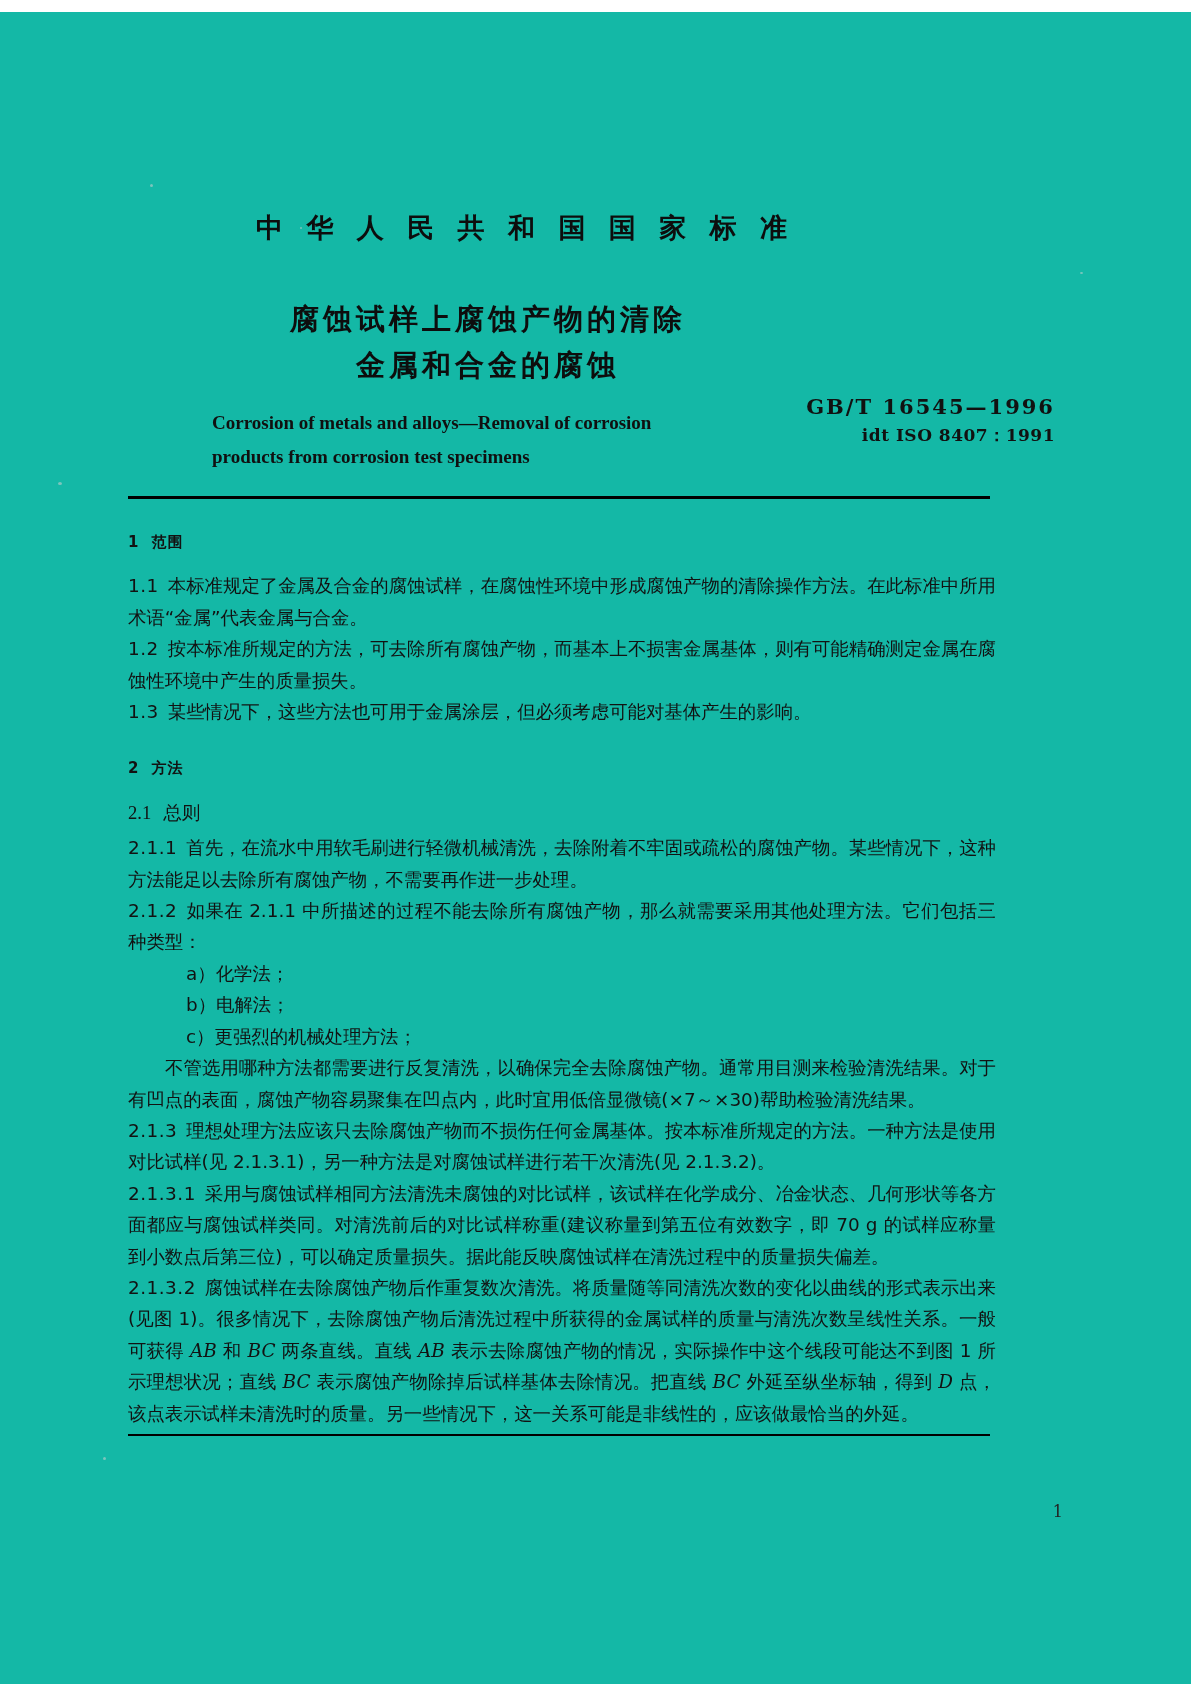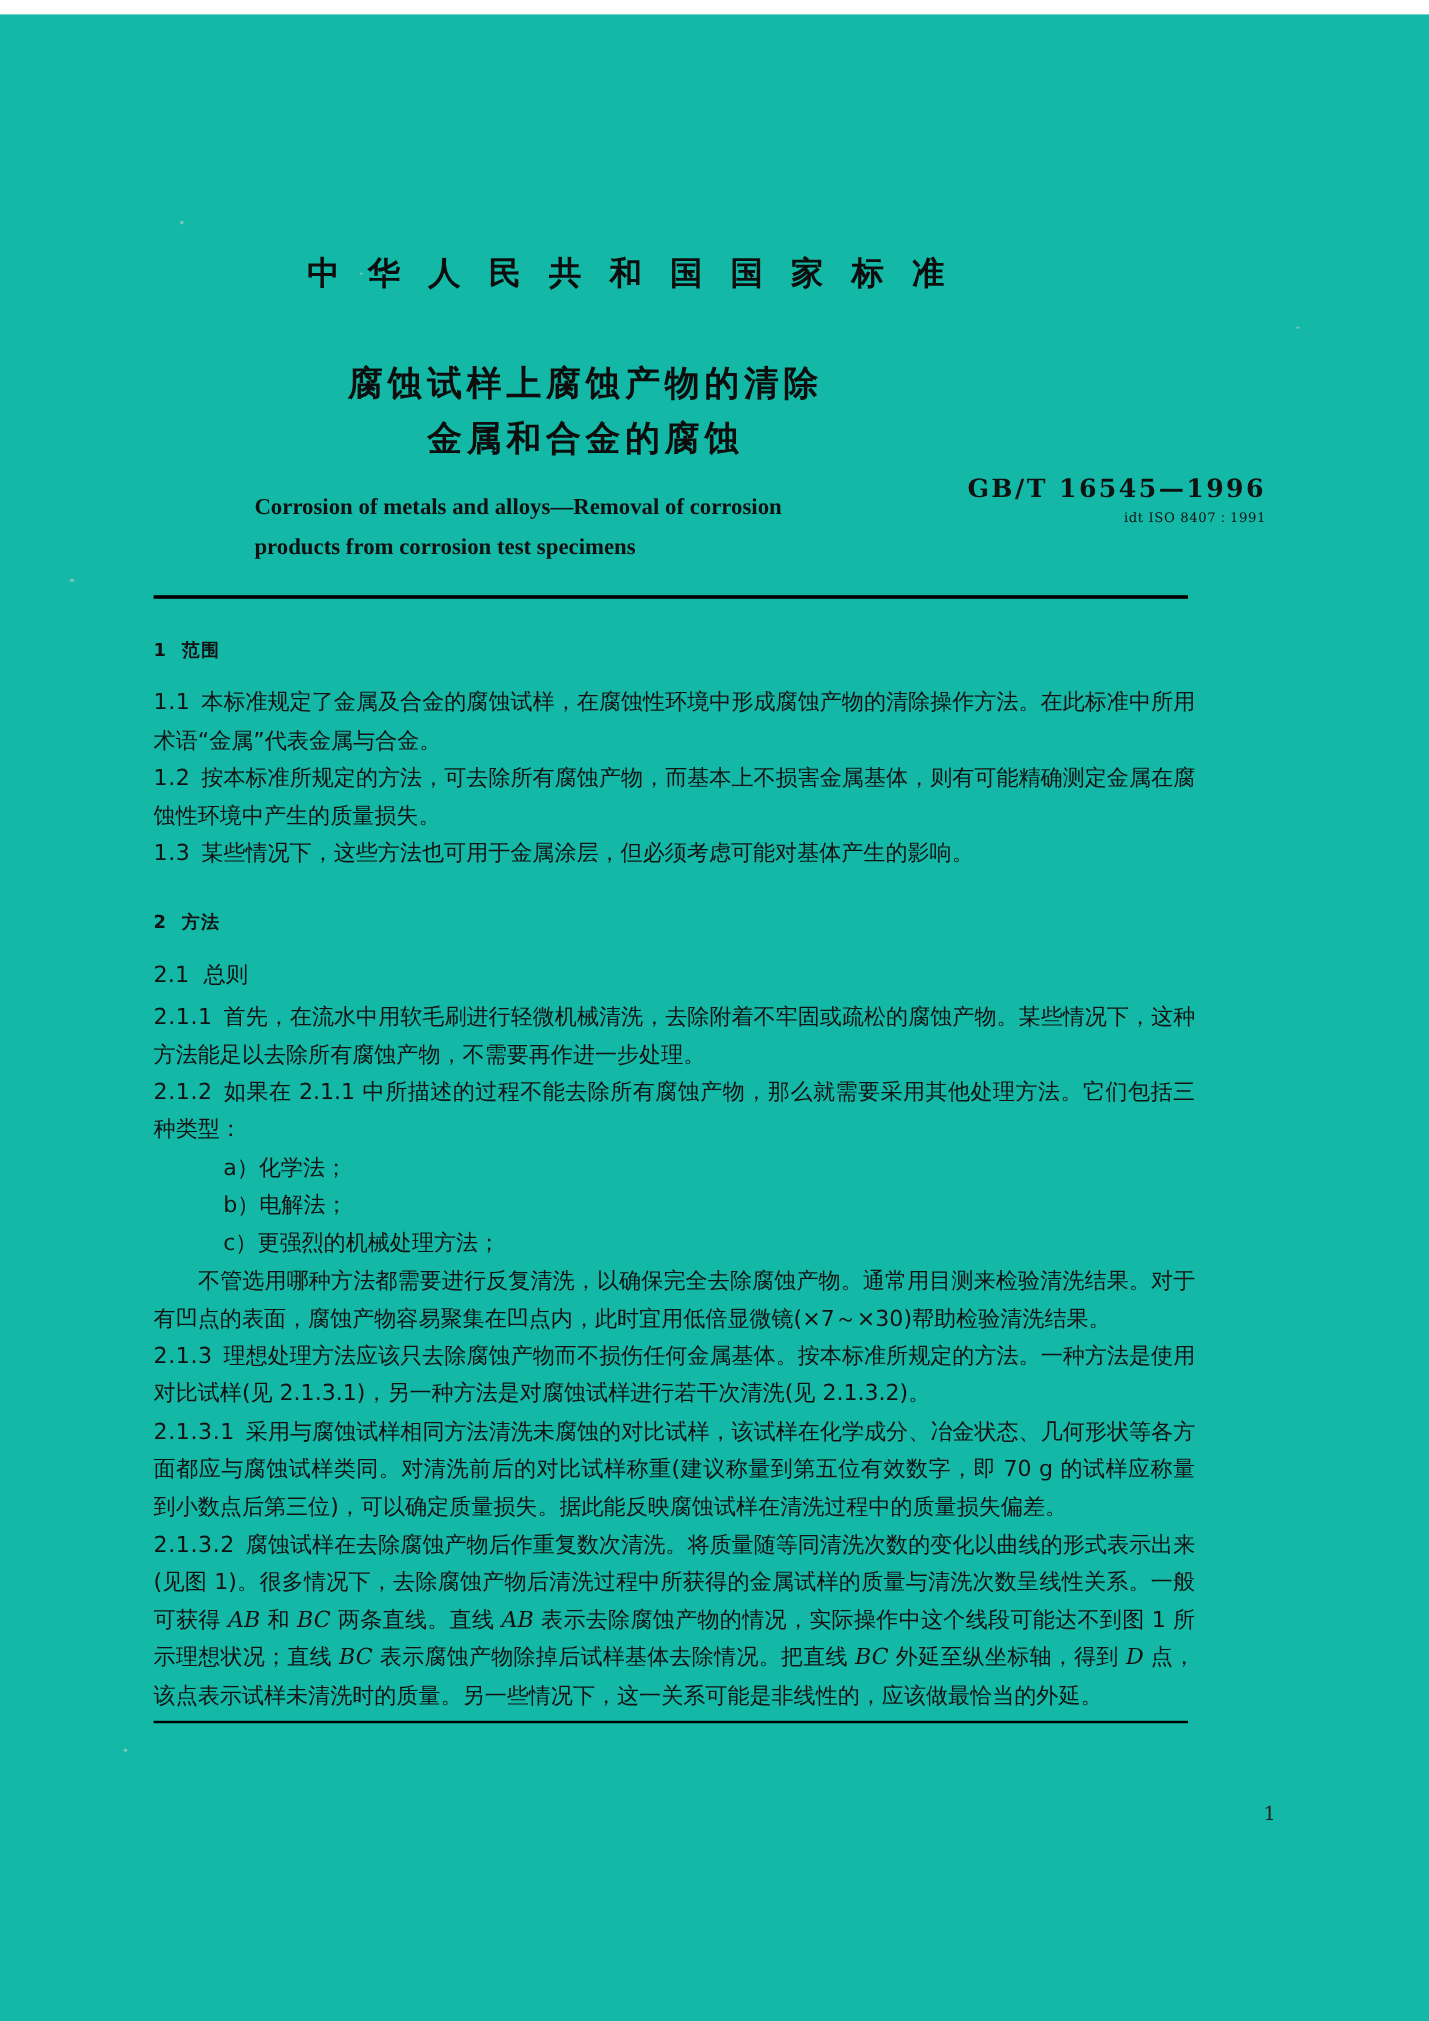--- a/index.html
+++ b/index.html
@@ -61,22 +61,22 @@
   }
   .std-no .gbt {
     font-family: "DejaVu Serif", "Liberation Serif", serif;
     font-size: 21px;
     font-weight: 700;
     letter-spacing: 2px;
     white-space: nowrap;
   }
   .std-no .idt {
     font-family: "DejaVu Serif", "Liberation Serif", serif;
-    font-size: 11px;
-    font-weight: 400;
+    font-size: 17px;
+    font-weight: 700;
     letter-spacing: 0.5px;
     margin-top: 5px;
     white-space: nowrap;
   }
 
   .en-title {
     position: absolute;
     left: 84px;
     top: 196px;
     width: 560px;
@@ -119,20 +119,21 @@
   .h1 {
     font-size: 15px;
     font-weight: 700;
     margin: 10px 0 12px 0;
     letter-spacing: 1px;
   }
   .h1 .num { margin-right: 12px; }
   .h2 {
     font-size: 18.6px;
     margin: 10px 0 4px 0;
+    font-family: Liberation Serif, serif;
   }
   .h2 .num { margin-right: 12px; }
   p.para {
     margin: 0 0 0 0;
     text-align: justify;
     text-justify: inter-ideograph;
     text-indent: 0;
   }
   p.para .num {
     margin-right: 9px;

